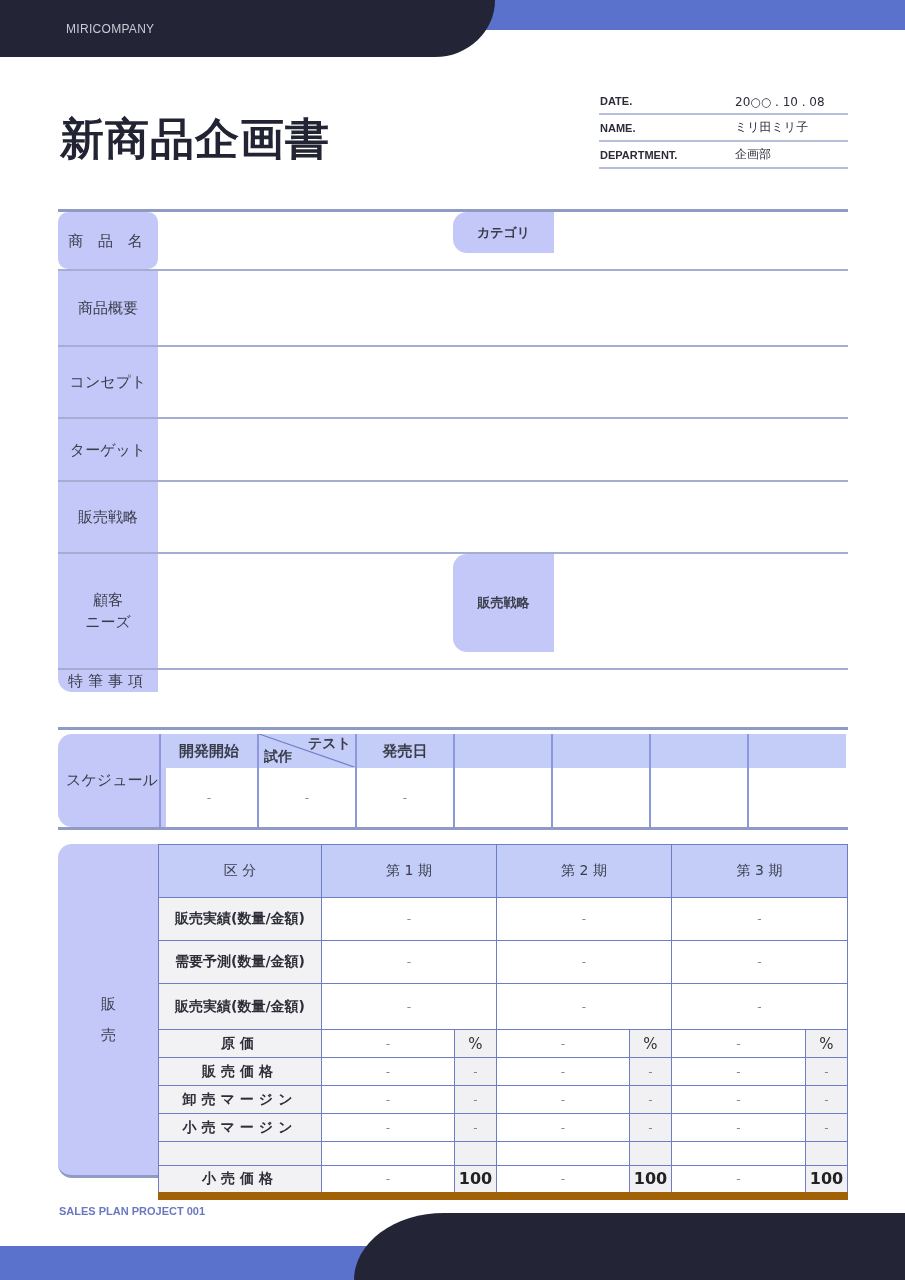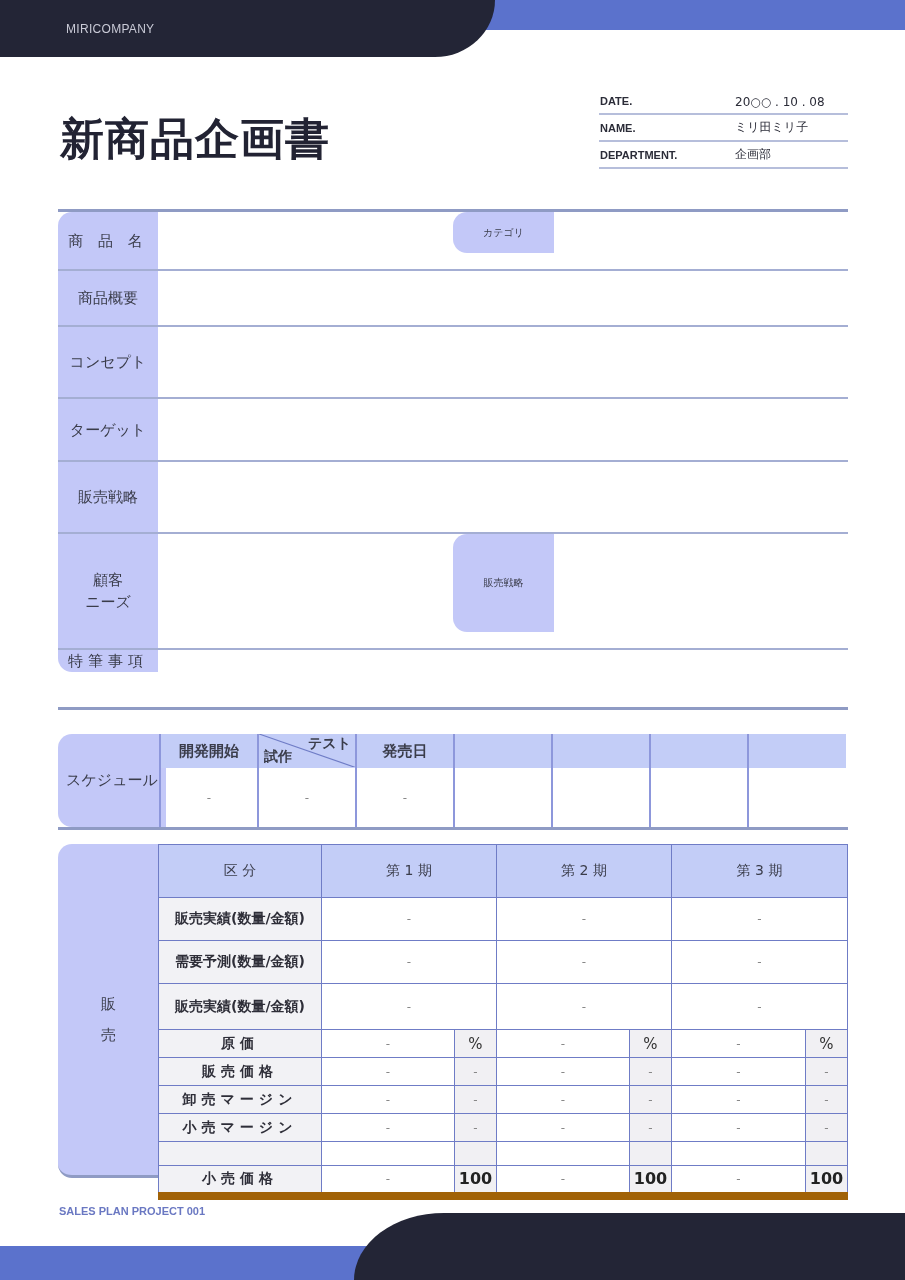--- a/index.html
+++ b/index.html
@@ -17,22 +17,22 @@
   .meta-row { height: 27px; border-bottom: 2px solid #b6bedb; position: relative; }
   .meta-label { position: absolute; left: 1px; bottom: 6px; font-size: 11px; font-weight: bold; color: #2b2c38; font-family: "Liberation Sans", sans-serif; }
   .meta-value { position: absolute; left: 136px; bottom: 4px; font-size: 12px; color: #2b2c38; }
 
   
   .form { position: absolute; left: 58px; top: 209px; width: 790px; }
   .frow { position: relative; border-bottom: 2px solid #a4aed3; display: flex; }
   .frow:first-child { border-top: 3px solid #8f9bc4; }
   .flabel { width: 100px; background: #c3c8f8; display: flex; align-items: center; justify-content: center; font-size: 15px; color: #3a3c4a; text-align: center; line-height: 22px; }
   .fvalue { flex: 1; background: #fff; position: relative; }
-  .sublabel { position: absolute; top: 0; bottom: 16px; width: 101px; background: #c3c8f8; border-radius: 14px 0 0 14px; display: flex; align-items: center; justify-content: center; font-size: 10px; color: #3a3c4a; }
-  .form .frow:first-child .flabel { border-top-left-radius: 14px; }
+  .sublabel { position: absolute; top: 0; bottom: 16px; width: 101px; background: #c3c8f8; border-radius: 14px 0 0 14px; display: flex; align-items: center; justify-content: center; font-size: 13px; color: #3a3c4a; font-weight: bold; }
+  .form .frow:first-child .flabel { border-top-left-radius: 14px; border-radius: 10px; }
   .form .frow:last-child .flabel { border-bottom-left-radius: 14px; }
   .form .frow:last-child { border-bottom: 3px solid #8f9bc4; flex-direction: column; }
 
   
   .sched { position: absolute; left: 58px; top: 734px; width: 790px; height: 96px; border-bottom: 3px solid #8f9bc4; }
   .sched-label { position: absolute; left: 0; top: 0; width: 108px; height: 93px; background: #c3c8f8; border-radius: 14px 0 0 14px; display: flex; align-items: center; justify-content: center; font-size: 15px; color: #3a3c4a; }
   .sched-grid { position: absolute; left: 101px; top: 0; width: 689px; height: 93px; display: flex; }
   .scol { width: 98px; border-left: 2px solid #8d97db; position: relative; }
   .scol:last-child { width: 99px; }
   .shead { height: 34px; background: #c3cdf7; display: flex; align-items: center; justify-content: center; font-size: 15px; color: #3a3c4a; position: relative; font-weight: bold; }
@@ -87,21 +87,21 @@
 </div>
 
 <div class="form">
   <div class="frow" style="height:62px">
     <div class="flabel sp">商 品 名</div>
     <div class="fvalue">
       <div class="sublabel" style="left:295px; border-bottom-left-radius:14px;">カテゴリ</div>
       <div style="position:absolute;left:396px;top:0;right:0;bottom:0;"></div>
     </div>
   </div>
-  <div class="frow" style="height:56px">
+  <div class="frow" style="height:76px">
     <div class="flabel">商品概要</div>
     <div class="fvalue"></div>
   </div>
   <div class="frow" style="height:72px">
     <div class="flabel">コンセプト</div>
     <div class="fvalue"></div>
   </div>
   <div class="frow" style="height:63px">
     <div class="flabel">ターゲット</div>
     <div class="fvalue"></div>

